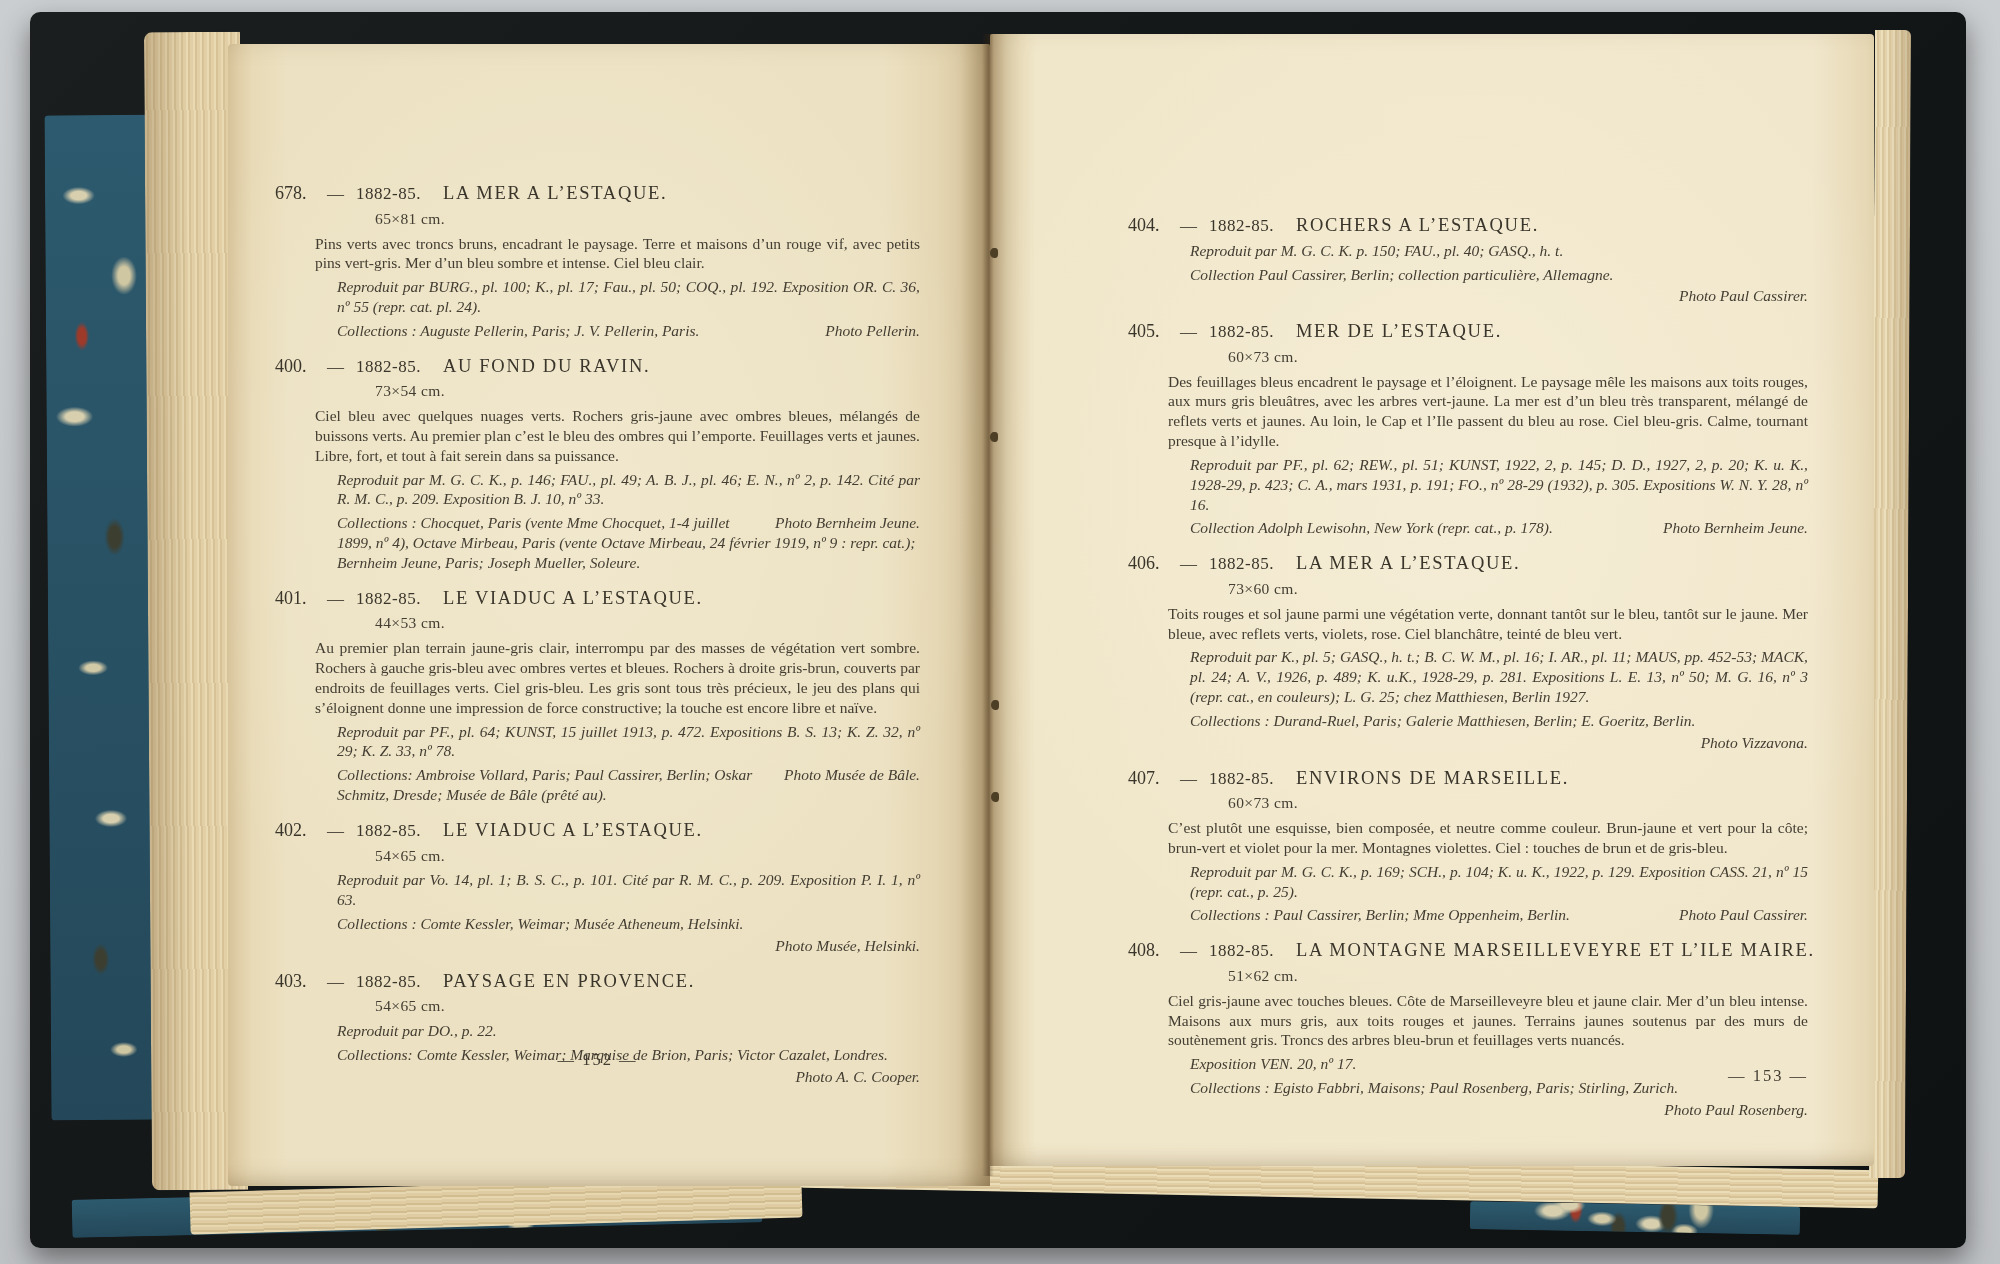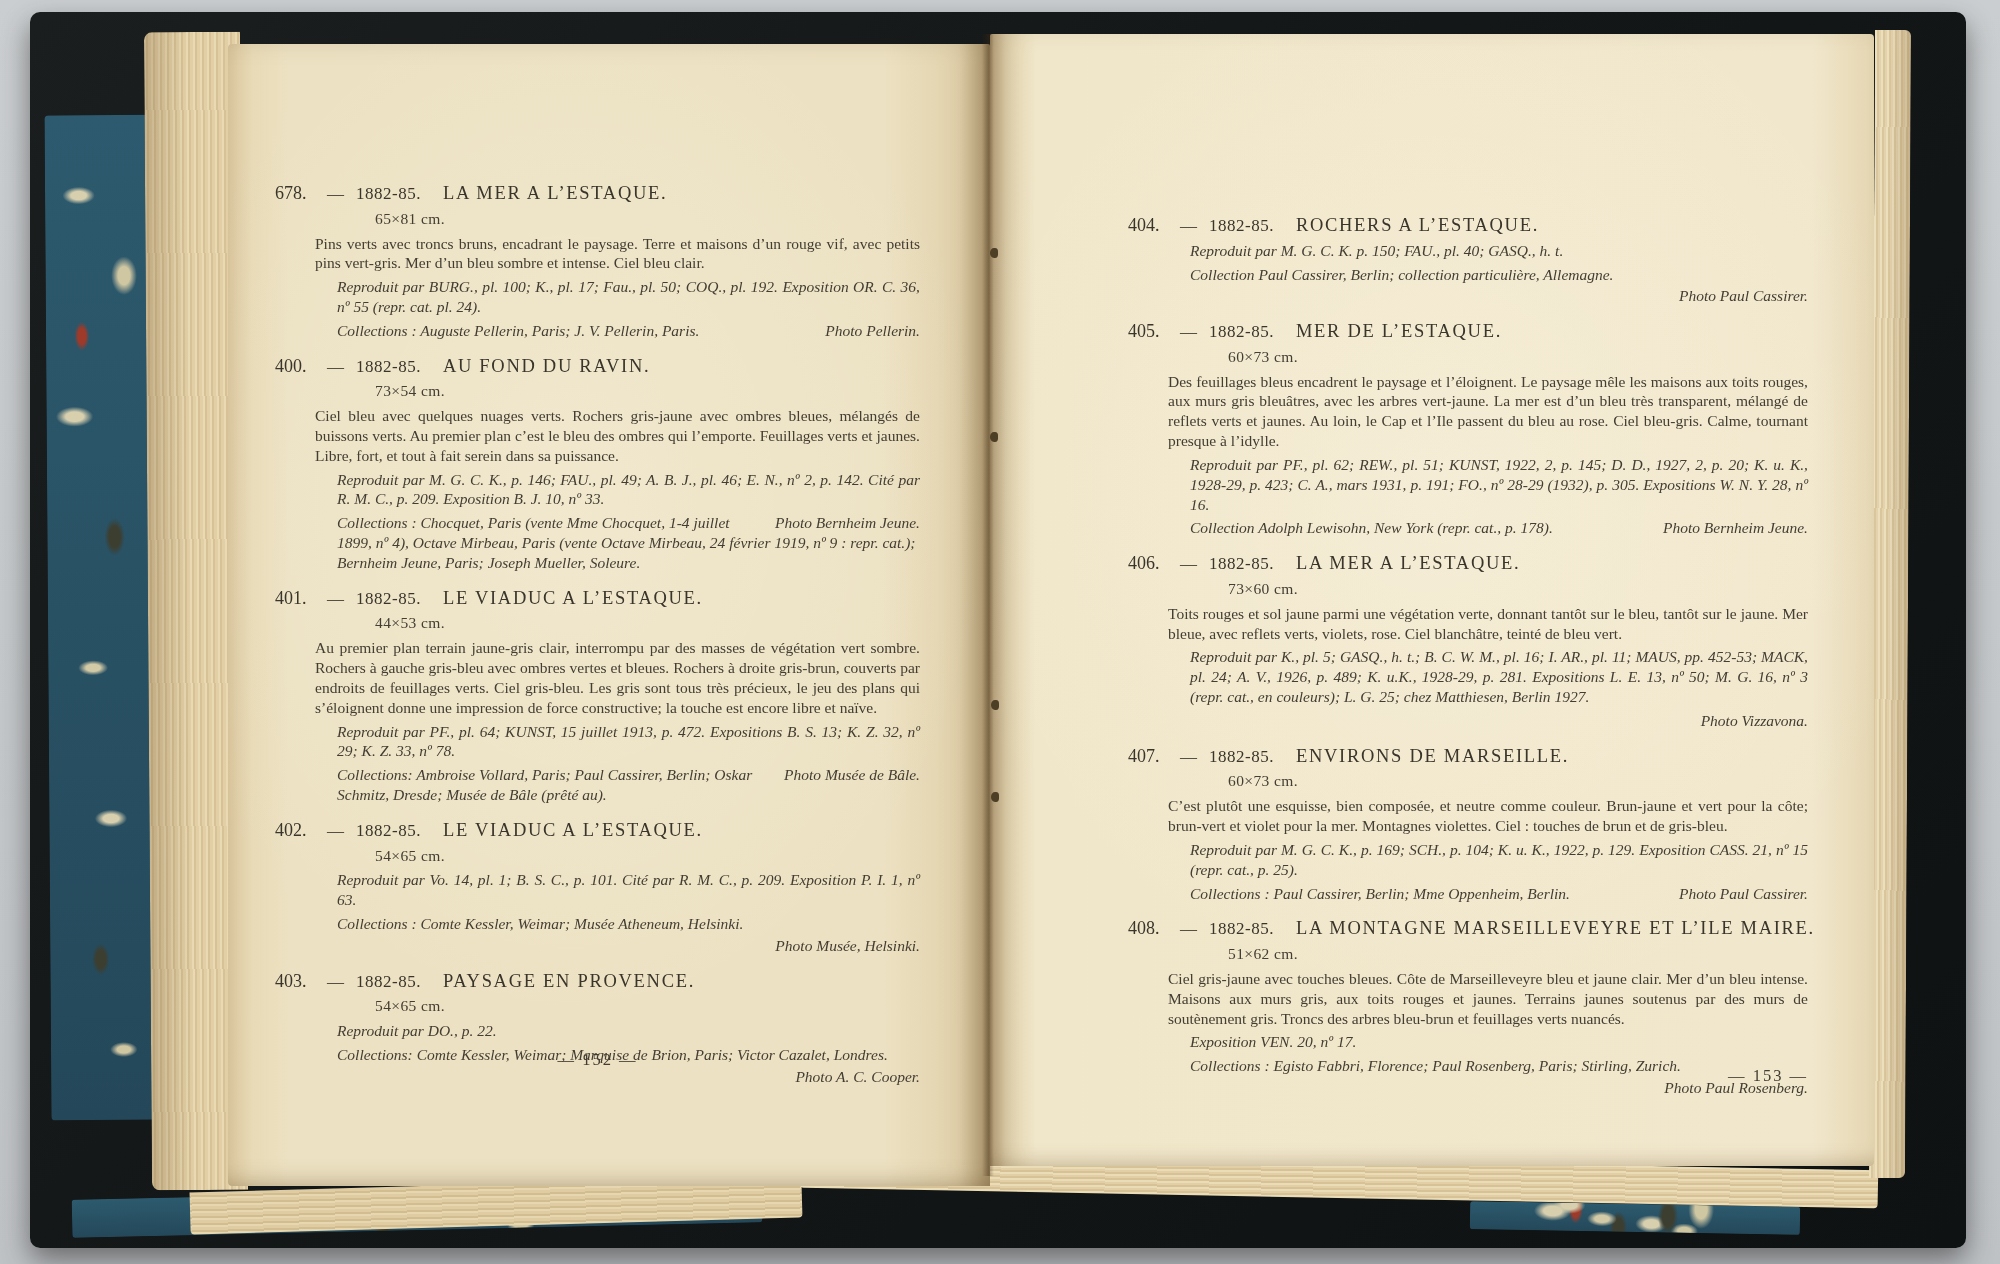--- a/index.html
+++ b/index.html
@@ -222,20 +222,21 @@
   <div class="entry">
     <div class="entry-head">
       <span class="num">406.</span>
       <span class="dash">—</span>
       <span class="date">1882-85.</span>
       <span class="title">LA MER A L’ESTAQUE.</span>
     </div>
     <div class="size">73×60 cm.</div>
     <p class="desc">Toits rouges et sol jaune parmi une végétation verte, donnant tantôt sur le bleu, tantôt sur le jaune. Mer bleue, avec reflets verts, violets, rose. Ciel blanchâtre, teinté de bleu vert.</p>
     <p class="refs">Reproduit par K., pl. 5; GASQ., h. t.; B. C. W. M., pl. 16; I. AR., pl. 11; MAUS, pp. 452-53; MACK, pl. 24; A. V., 1926, p. 489; K. u.K., 1928-29, p. 281. Expositions L. E. 13, nº 50; M. G. 16, nº 3 (repr. cat., en couleurs); L. G. 25; chez Matthiesen, Berlin 1927.</p>
+    <p class="colls"><span class="colls-text">Collections : Durand-Ruel, Paris; Galerie Matthiesen, Berlin; E. Goeritz, Berlin.</span></p>
     <div class="photo-line">Photo Vizzavona.</div>
   </div>
 
   <div class="entry">
     <div class="entry-head">
       <span class="num">407.</span>
       <span class="dash">—</span>
       <span class="date">1882-85.</span>
       <span class="title">ENVIRONS DE MARSEILLE.</span>
     </div>
@@ -249,21 +250,21 @@
   <div class="entry">
     <div class="entry-head">
       <span class="num">408.</span>
       <span class="dash">—</span>
       <span class="date">1882-85.</span>
       <span class="title">LA MONTAGNE MARSEILLEVEYRE ET L’ILE MAIRE.</span>
     </div>
     <div class="size">51×62 cm.</div>
     <p class="desc">Ciel gris-jaune avec touches bleues. Côte de Marseilleveyre bleu et jaune clair. Mer d’un bleu intense. Maisons aux murs gris, aux toits rouges et jaunes. Terrains jaunes soutenus par des murs de soutènement gris. Troncs des arbres bleu-brun et feuillages verts nuancés.</p>
     <p class="refs">Exposition VEN. 20, nº 17.</p>
-    <p class="colls"><span class="colls-text">Collections : Egisto Fabbri, Florence; Paul Rosenberg, Paris; Stirling, Zurich.</span></p>
+    <p class="colls"><span class="colls-text">Collections : Egisto Fabbri, Maisons; Paul Rosenberg, Paris; Stirling, Zurich.</span></p>
     <div class="photo-line">Photo Paul Rosenberg.</div>
   </div>
 </div>
   </div>
 
   <div class="page-number pn-left">— 152 —</div>
   <div class="page-number pn-right">— 153 —</div>
 </div>
 
 </body></html>

